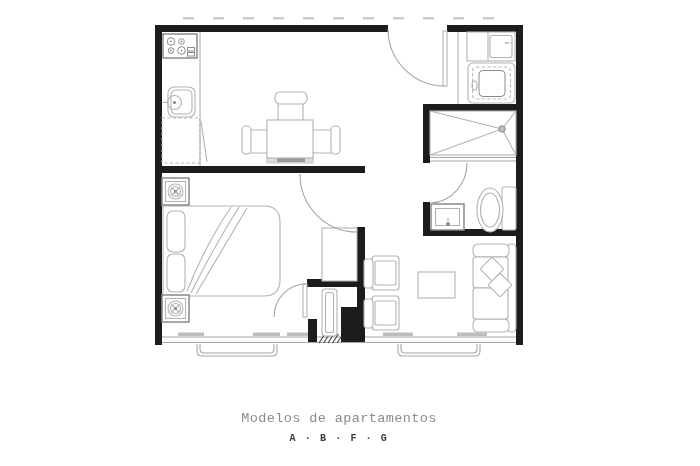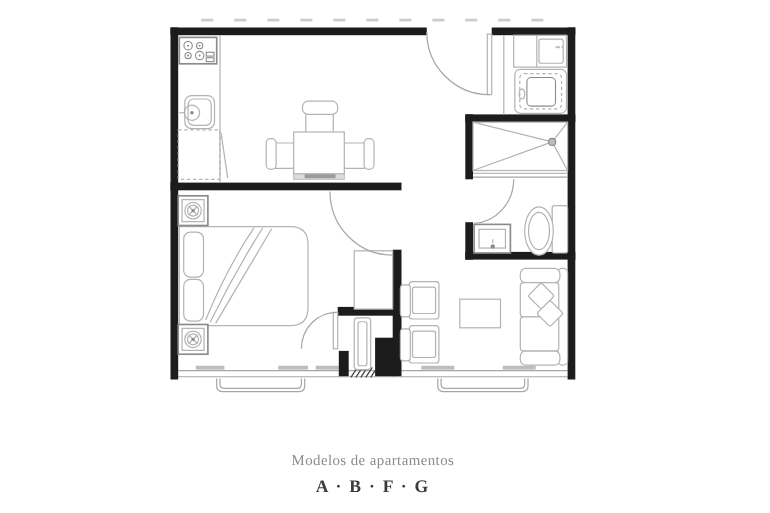--- a/index.html
+++ b/index.html
@@ -1,37 +1,37 @@
 <!DOCTYPE html>
 <html style="--background: #ffffff; --wall: #1c1c1c; --furniture_line: #b3b3b3; --furniture_dark: #8a8a8a; --window_line: #a6a6a6; --sill_fill: #bdbdbd; --bench_fill: #9a9a9a; --hatch_line: #3f3f3f; --caption_title_color: #8b8b8b; --caption_models_color: #3b3b3b;"><head>
 <meta charset="utf-8">
 <style>
   html,body{margin:0;padding:0;background:#fff;}
   .page{position:relative;width:700px;height:466px;overflow:hidden;
-        background:var(--background,#fff);font-family:Liberation Serif, serif;}
+        background:var(--background,#fff);font-family:Liberation Mono, monospace;}
   .plan-svg{position:absolute;top:0;left:0;display:block;}
   
   .w{fill:var(--wall,#1c1c1c);stroke:none;}
   
   .f{fill:#fff;stroke:var(--furniture_line,#b3b3b3);stroke-width:1.1;}
   .fn{fill:none;stroke:var(--furniture_line,#b3b3b3);stroke-width:1.1;}
   .fd{fill:#fff;stroke:var(--furniture_dark,#8a8a8a);stroke-width:1.5;}
   .fdn{fill:none;stroke:var(--furniture_dark,#8a8a8a);stroke-width:1;}
   .wl{fill:none;stroke:var(--window_line,#a6a6a6);stroke-width:1.1;}
   .dash{stroke-dasharray:3 2.5;}
   .sill{fill:var(--sill_fill,#bdbdbd);}
   .dot{fill:var(--furniture_dark,#8a8a8a);}
   .bench{fill:var(--bench_fill,#9a9a9a);}
   .benchlite{fill:#dcdcdc;stroke:var(--furniture_line,#b3b3b3);stroke-width:.8;}
   .hatch{stroke:var(--hatch_line,#3f3f3f);stroke-width:1.1;fill:none;}
   .tick{fill:#cccccc;}
   
   .caption{position:absolute;left:0;top:411px;width:678px;text-align:center;}
   .cap-title{font-size:13.5px;color:var(--caption_title_color,#8b8b8b);letter-spacing:.4px;}
-  .cap-models{margin-top:7px;font-size:16px;font-weight:700;
+  .cap-models{margin-top:7px;font-size:10px;font-weight:700;
               color:var(--caption_models_color,#3b3b3b);letter-spacing:1.6px;}
 </style>
 </head>
 <body>
 
 <div class="page">
 
   <svg class="plan-svg" width="700" height="380" viewBox="0 0 700 380">
 
     <g>

